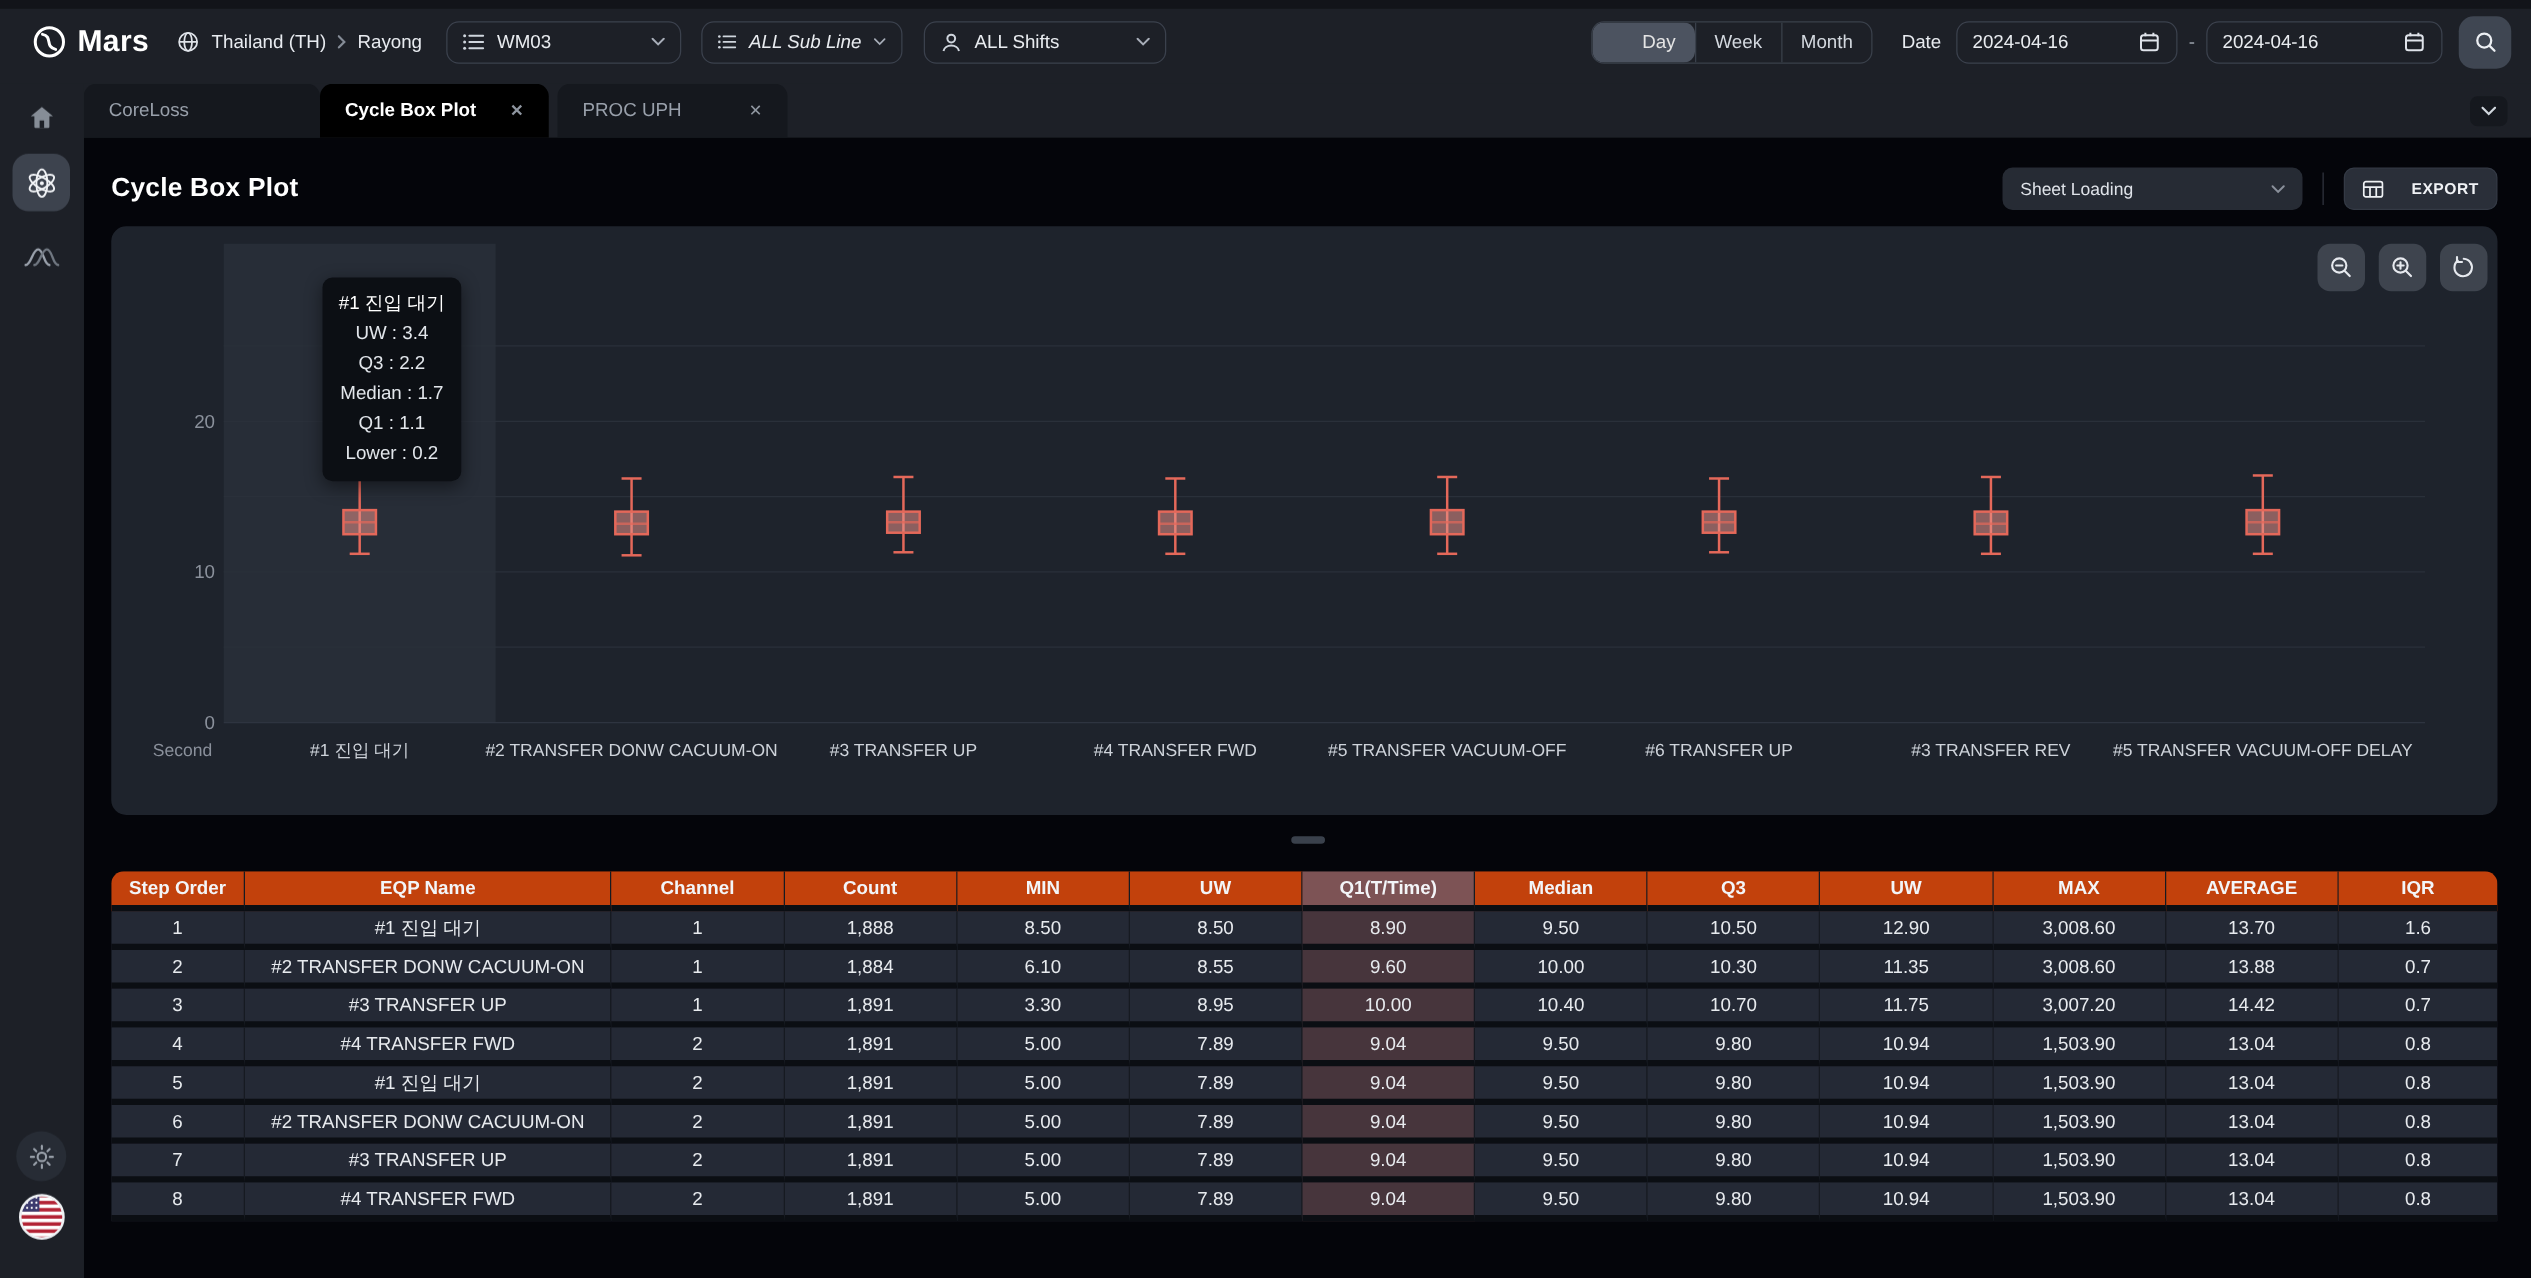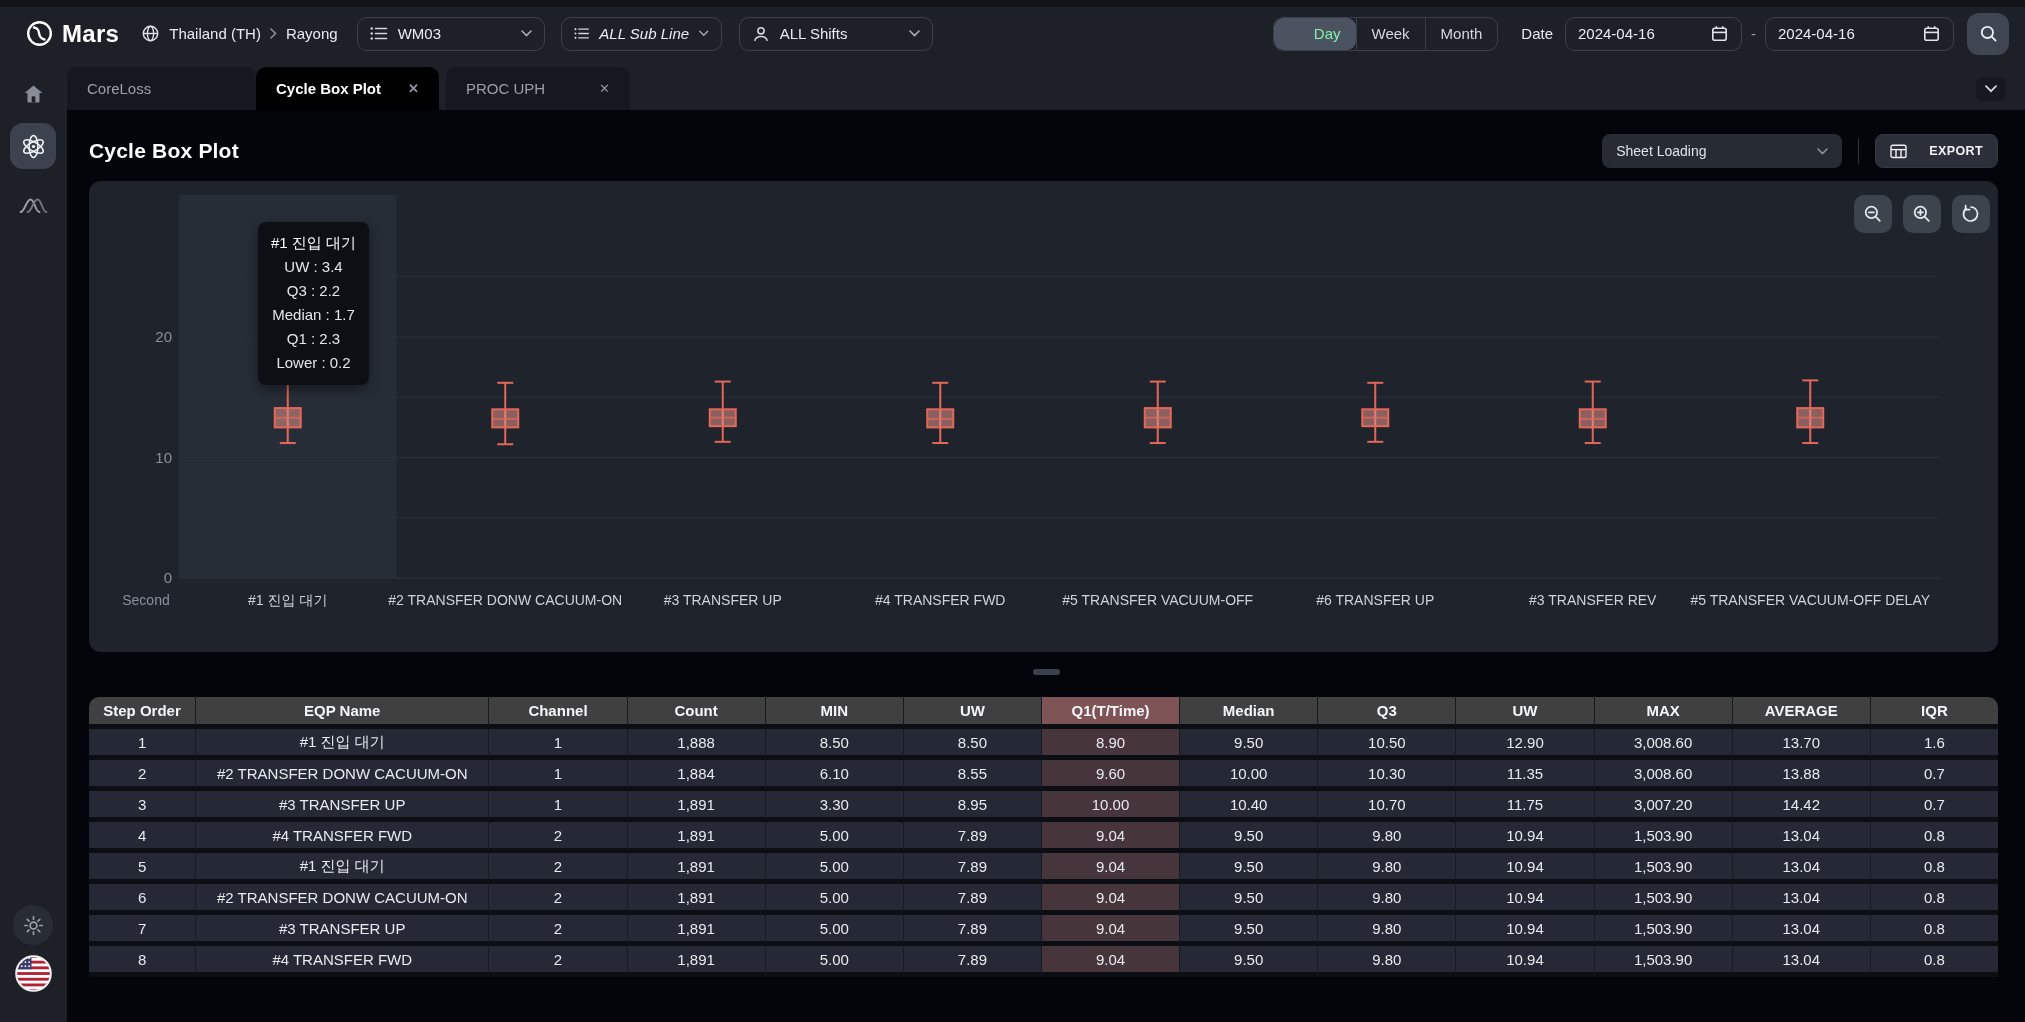--- a/index.html
+++ b/index.html
@@ -13,21 +13,21 @@
   .breadcrumb { display:flex; align-items:center; gap:9px; margin-left:22px; color:#e8ebf0; font-size:15px; }
   .pill { display:flex; align-items:center; height:34px; border:1px solid #3b414d; border-radius:10px; padding:0 12px; color:#e9ecf0; font-size:15px; background:transparent; }
   .pill .lab { flex:1; margin:0 10px; white-space:nowrap; }
   .p1 { width:188px; margin-left:19px; }
   .p2 { width:161px; margin-left:16px;font-style:italic; }
   .p3 { width:194px; margin-left:17px; }
   .flexspacer { flex:1; }
   .segmented { display:flex; align-items:center; height:34px; border:1px solid #3a404b; border-radius:10px; overflow:hidden; }
   .seg { height:100%; display:flex; align-items:center; padding:0 15px; color:#d3d8df; font-size:15px; background:transparent; border:none; font-family:inherit; }
   .seg + .seg { border-left:1px solid #3a404b; }
-  .seg.active { background:#4c5360; color:#86efac; border-radius:9px;padding-left:40px; }
+  .seg.active { background:#4c5360; color:#e5e5e5; border-radius:9px;padding-left:40px; }
   .date-label { color:#e8ebf0; font-size:15px; margin:0 12px 0 23px; }
   .date-input { display:flex; align-items:center; justify-content:space-between; height:34px; border:1px solid #3b414d; border-radius:10px; padding:0 12px; color:#e9ecf0; font-size:15px; }
   .di1 { width:177px; }
   .di2 { width:189px; }
   .date-dash { color:#9aa1ab; margin:0 9px; font-size:15px; }
   .search-btn { width:42px; height:42px; margin-left:13px; background:#3f4652; border:none; border-radius:12px; display:flex; align-items:center; justify-content:center; }
 
   
   .sidebar { position:fixed; top:67px; left:0; width:67px; height:955px; background:#1d2027; z-index:20; }
   .side-home { position:absolute; left:22px; top:16px; }
@@ -62,21 +62,21 @@
   .tooltip { position:absolute; left:169px; top:41px; background:#0c0f14; border-radius:8px; padding:9px 13px 10px; z-index:6; box-shadow:0 4px 14px rgba(0,0,0,.45); }
   .tt-title { color:#fff; font-size:15px; line-height:24px; white-space:nowrap; }
   .tt-line { color:#e2e6eb; font-size:15px; line-height:24px; white-space:nowrap;text-align:center; }
   #boxchart { position:absolute; left:0; top:0; }
 
   .drag-handle { position:absolute; left:966px; top:559px; width:27px; height:6px; border-radius:3px; background:#3a414c; }
 
   
   .table-panel { position:absolute; left:22px; top:587px; width:1909px; height:325px; overflow:hidden; border-radius:10px 10px 0 0; }
   table { width:1909px; border-collapse:separate; border-spacing:0; table-layout:fixed; }
-  th { background:#404040; height:32px; color:#f3f5f8; font-size:15px; font-weight:bold; text-align:center; border-right:1px solid #161a21; border-bottom:5px solid #0b0e13; }
+  th { background:#c2410c; height:32px; color:#f3f5f8; font-size:15px; font-weight:bold; text-align:center; border-right:1px solid #161a21; border-bottom:5px solid #0b0e13; }
   td { background:#242935; height:31px; color:#e7eaee; font-size:15px; text-align:center; border-right:1px solid #161a21; border-bottom:5px solid #0b0e13; }
   th:last-child, td:last-child { border-right:none; }
   th.hl { background:#7d5355; }
   td.hl { background:#47353c; }
 </style>
 </head>
 <body>
 
 <header class="topbar">
   <div class="brand">
@@ -424,21 +424,21 @@
         </g>
         <text x="1721.25" y="424" text-anchor="middle" fill="#ced3da" font-size="14">#5 TRANSFER VACUUM-OFF DELAY</text>
       </svg>
 
     <div class="tooltip">
       <div class="tt-title">#1 진입 대기</div>
       <div id="tt-lines">
           <div class="tt-line">UW : 3.4</div>
           <div class="tt-line">Q3 : 2.2</div>
           <div class="tt-line">Median : 1.7</div>
-          <div class="tt-line">Q1 : 2.3</div>
+          <div class="tt-line">Q1 : 1.1</div>
           <div class="tt-line">Lower : 0.2</div>
         </div>
     </div>
   </section>
 
   <div class="drag-handle"></div>
 
   <section class="table-panel">
     <table id="data-table">
         <colgroup>

